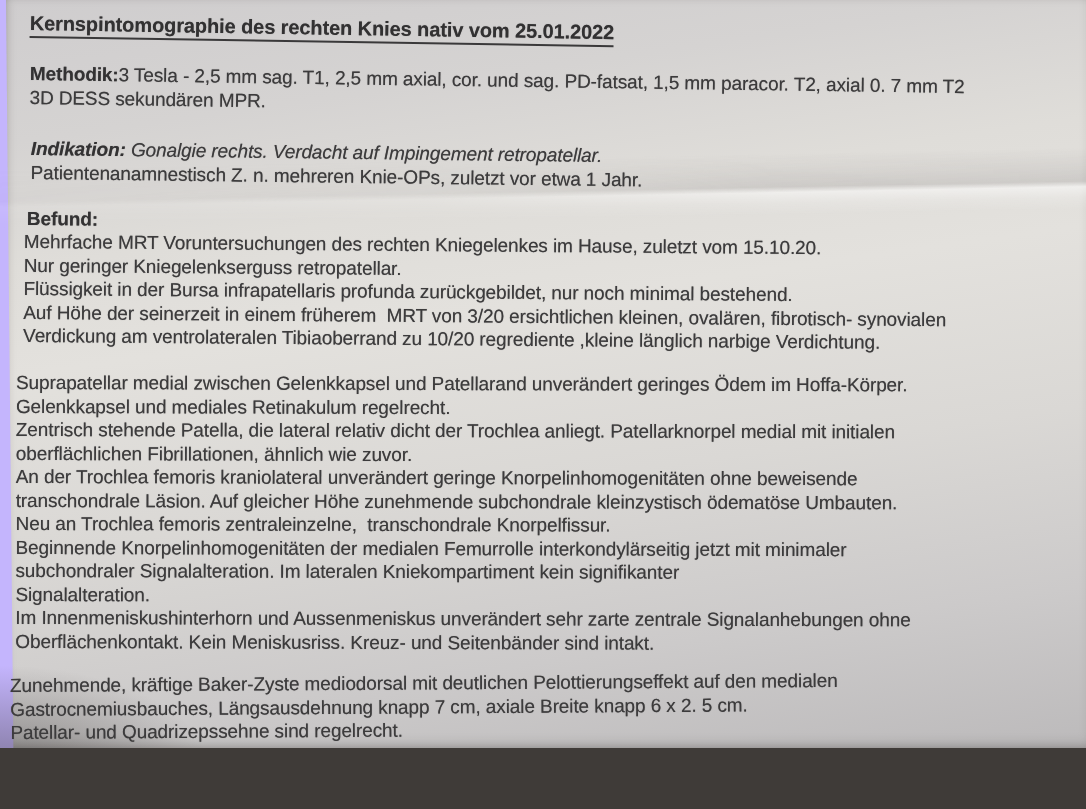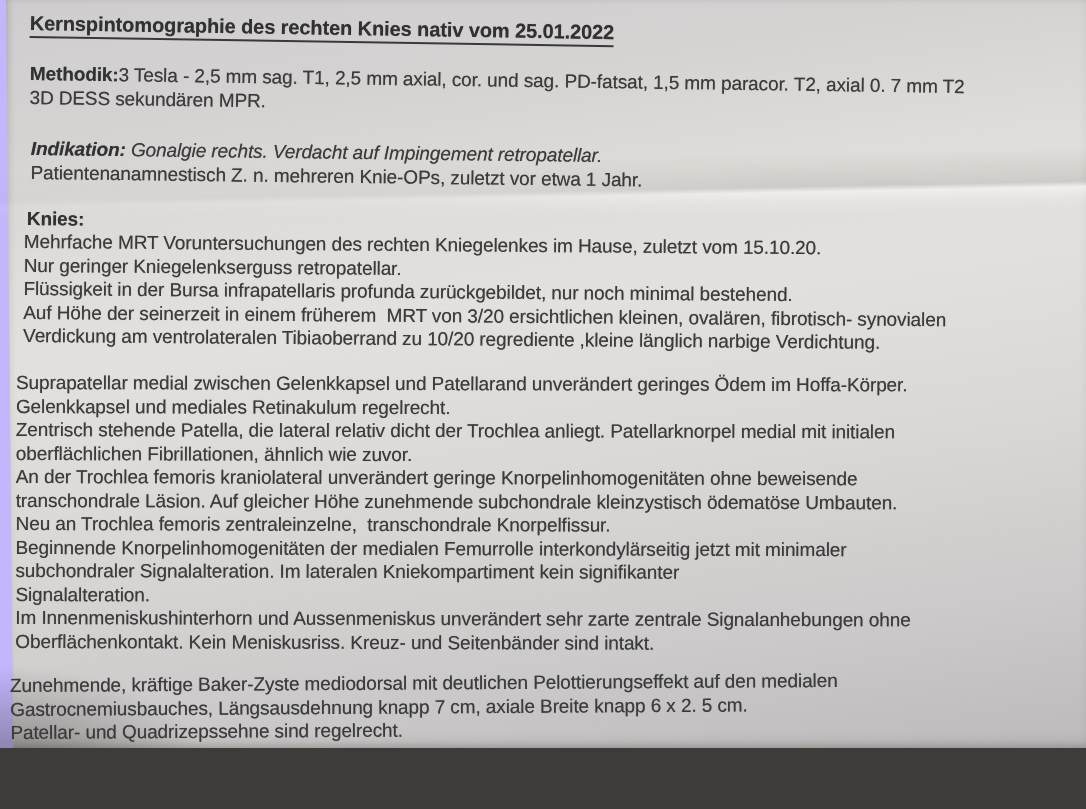--- a/index.html
+++ b/index.html
@@ -96,21 +96,21 @@
   <div class="blk methodik-block">
     <div class="line"><span class="b">Methodik:</span><span>3 Tesla - 2,5 mm sag. T1, 2,5 mm axial, cor. und sag. PD-fatsat, 1,5 mm paracor. T2, axial 0. 7 mm T2</span></div>
     <div class="line">3D DESS sekundären MPR.</div>
   </div>
 
   <div class="blk indikation-block">
     <div class="line"><span class="bi">Indikation:</span><span class="i"> Gonalgie rechts. Verdacht auf Impingement retropatellar.</span></div>
     <div class="line">Patientenanamnestisch Z. n. mehreren Knie-OPs, zuletzt vor etwa 1 Jahr.</div>
   </div>
 
-  <div class="blk befund-label b">Knies:</div>
+  <div class="blk befund-label b">Befund:</div>
 
   <div class="blk para1">
     <div class="line">Mehrfache MRT Voruntersuchungen des rechten Kniegelenkes im Hause, zuletzt vom 15.10.20.</div>
     <div class="line">Nur geringer Kniegelenkserguss retropatellar.</div>
     <div class="line">Flüssigkeit in der Bursa infrapatellaris profunda zurückgebildet, nur noch minimal bestehend.</div>
     <div class="line">Auf Höhe der seinerzeit in einem früherem  MRT von 3/20 ersichtlichen kleinen, ovalären, fibrotisch- synovialen</div>
     <div class="line">Verdickung am ventrolateralen Tibiaoberrand zu 10/20 regrediente ,kleine länglich narbige Verdichtung.</div>
   </div>
 
   <div class="blk para2">

